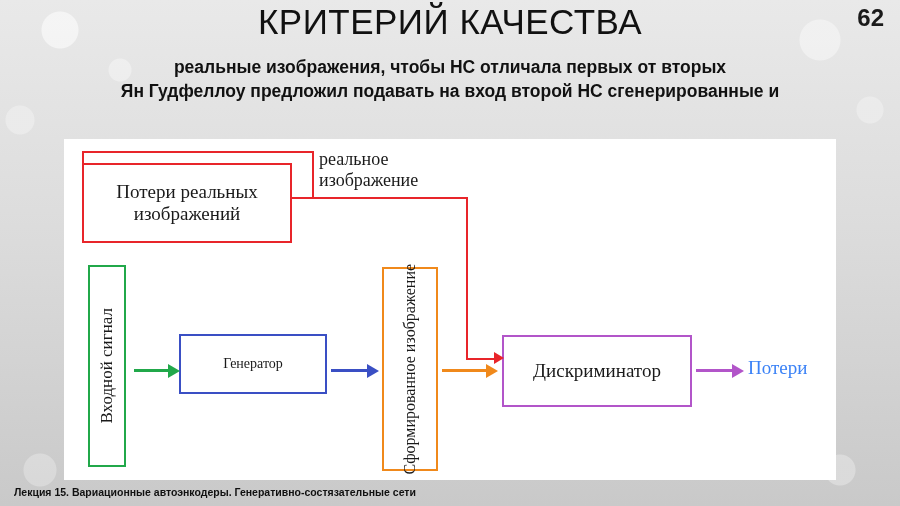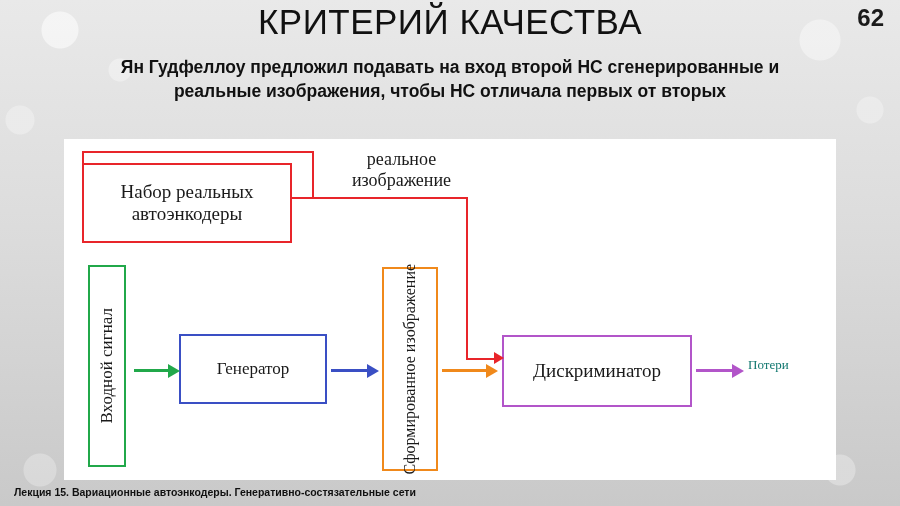--- a/index.html
+++ b/index.html
@@ -110,23 +110,23 @@
   }
   .box-input span, .box-formed span {
     display: block;
     transform: rotate(-90deg);
     white-space: nowrap;
   }
   .box-generator {
     left: 115px;
     top: 195px;
     width: 148px;
-    height: 70px;
+    height: 60px;
     border: 2px solid #3a4fc4;
-    font-size: 17px;
+    font-size: 14px;
     z-index: 3;
   }
   .box-formed {
     left: 318px;
     top: 128px;
     width: 56px;
     height: 204px;
     border: 2px solid #f0891b;
     font-size: 16px;
     z-index: 3;
@@ -138,33 +138,32 @@
     height: 72px;
     border: 2px solid #b255c9;
     font-size: 19px;
     z-index: 3;
   }
   .label-real-img {
     position: absolute;
     left: 255px;
     top: 10px;
     width: 165px;
-    text-align: center;
     font-family: "Liberation Serif", serif;
     font-size: 18px;
     color: #1a1a1a;
     line-height: 1.18;
   }
   .label-losses {
     position: absolute;
     left: 684px;
     top: 218px;
     font-family: "Liberation Serif", serif;
-    font-size: 13px;
-    color: #0f766e;
+    font-size: 19px;
+    color: #3b82f6;
   }
   
   .red-path {
     position: absolute;
     box-sizing: border-box;
     border-color: #e8252a;
     border-style: solid;
     border-width: 0;
     z-index: 2;
   }
@@ -225,36 +224,36 @@
 </head>
 <body>
 
 <div class="slide">
 
   <div class="slide-number">62</div>
 
   <div class="title">КРИТЕРИЙ КАЧЕСТВА</div>
 
   <div class="subtitle">
+    <div>реальные изображения, чтобы НС отличала первых от вторых</div>
     <div>Ян Гудфеллоу предложил подавать на вход второй НС сгенерированные и</div>
-    <div>реальные изображения, чтобы НС отличала первых от вторых</div>
   </div>
 
   <div class="figure">
 
     <div class="red-path red-v1"></div>
     <div class="red-path red-h1"></div>
     <div class="red-path red-v2"></div>
     <div class="red-path red-h2"></div>
     <div class="red-path red-v3"></div>
     <div class="red-path red-h3"></div>
     <div class="arrowhead ah-red"></div>
 
     <div class="box box-real">
-      <span>Набор реальных автоэнкодеры</span>
+      <span>Потери реальных изображений</span>
     </div>
 
     <div class="label-real-img">реальное изображение</div>
 
     <div class="box box-input">
       <span>Входной сигнал</span>
     </div>
 
     <div class="arrow-line arr-green"></div>
     <div class="arrowhead ah-green"></div>

